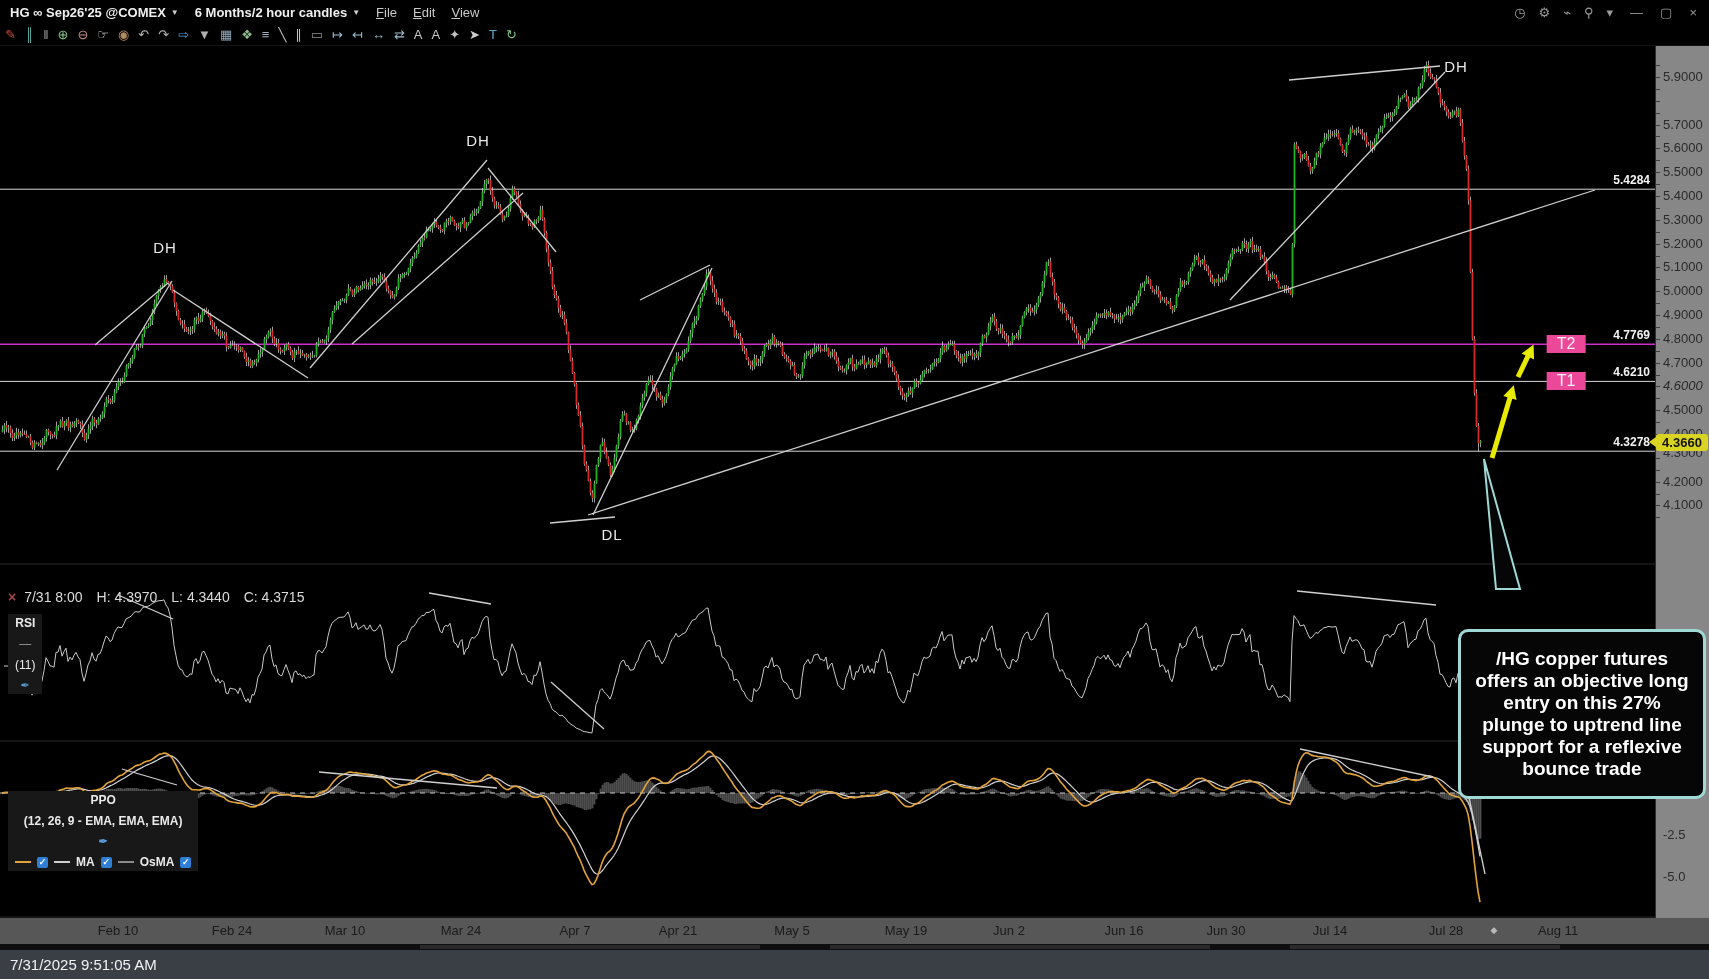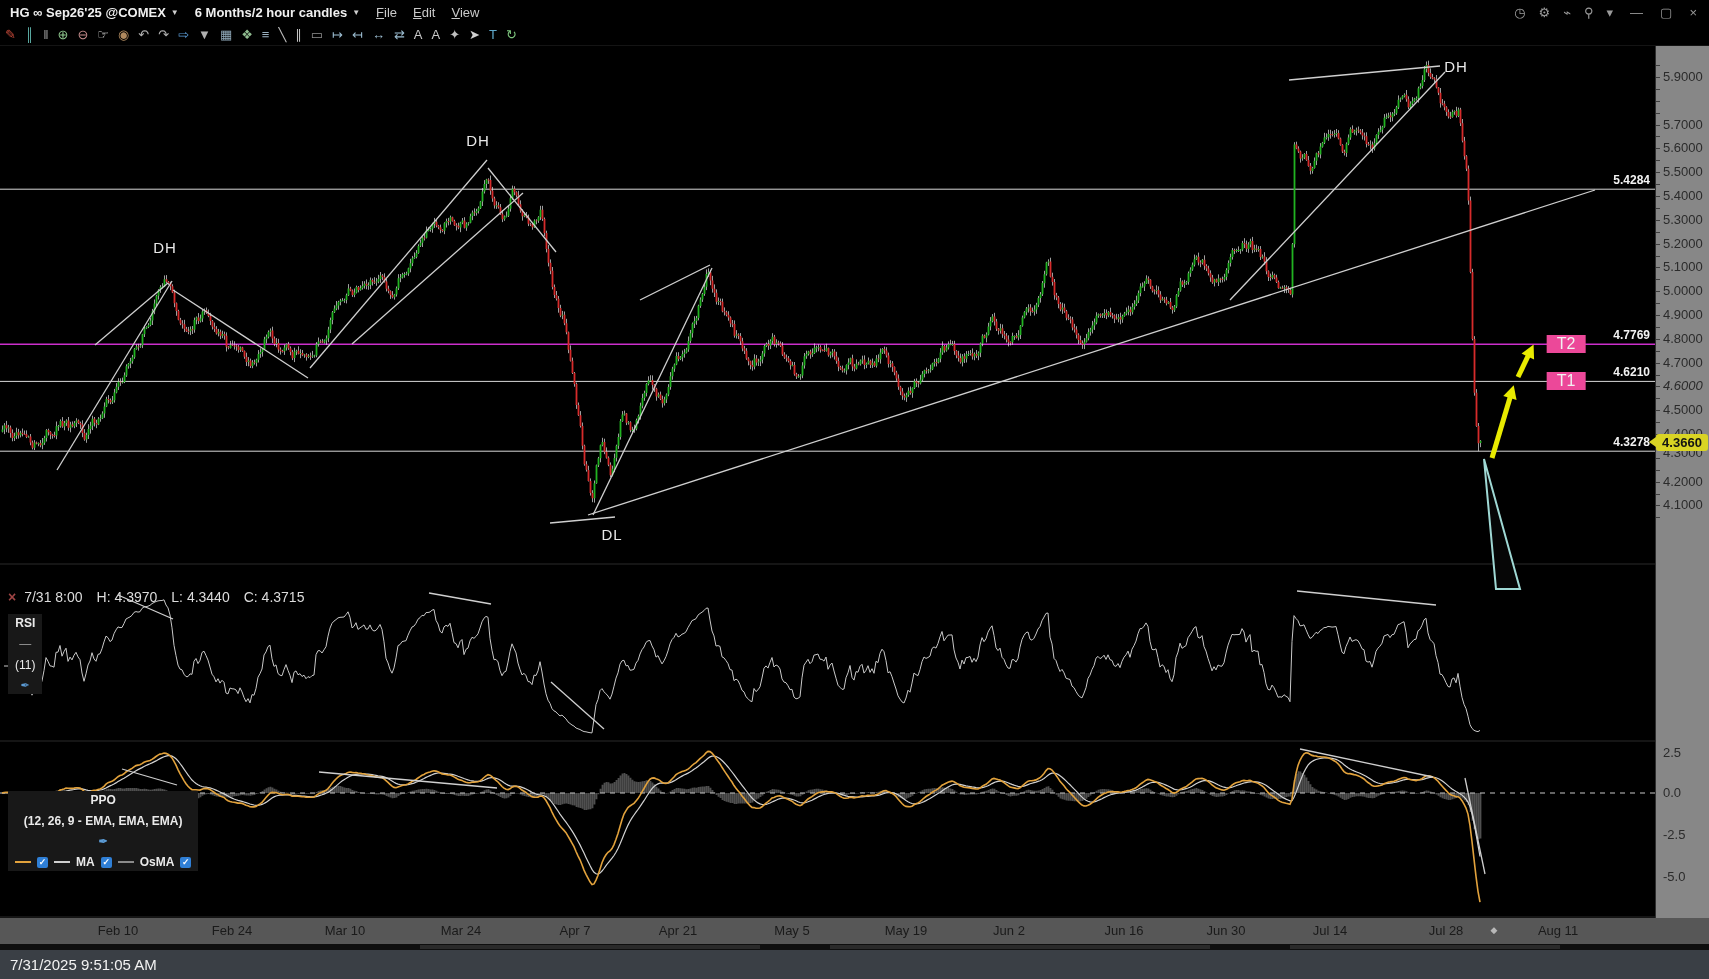--- a/index.html
+++ b/index.html
@@ -189,20 +189,26 @@
           <span class="cb">✓</span>
           <span class="swatch" style="background: rgb(207, 207, 207);"></span>
           <span>MA</span>
           <span class="cb">✓</span>
           <span class="swatch" style="background: rgb(138, 138, 138);"></span>
           <span>OsMA</span>
           <span class="cb">✓</span>
         </span>
     </div>
 
+    <div class="annbox">/HG copper futures
+offers an objective long
+entry on this 27%
+plunge to uptrend line
+support for a reflexive
+bounce trade</div>
   <div class="lvl-label" style="left: 1650px; top: 141.224px;">5.4284</div>
       <div class="lvl-label" style="left: 1650px; top: 296.328px;">4.7769</div>
       <div class="tlabel" style="left: 1566px; top: 298.328px;">T2</div>
       <div class="lvl-label" style="left: 1650px; top: 333.444px;">4.6210</div>
       <div class="tlabel" style="left: 1566px; top: 335.444px; text-align: center;">T1</div>
       <div class="lvl-label" style="left: 1650px; top: 403.247px;">4.3278</div>
       <div class="marker" style="left: 165px; top: 201px;">DH</div>
       <div class="marker" style="left: 478px; top: 94px;">DH</div>
       <div class="marker" style="left: 1456px; top: 20px;">DH</div>
       <div class="marker" style="left: 612px; top: 488px;">DL</div>

